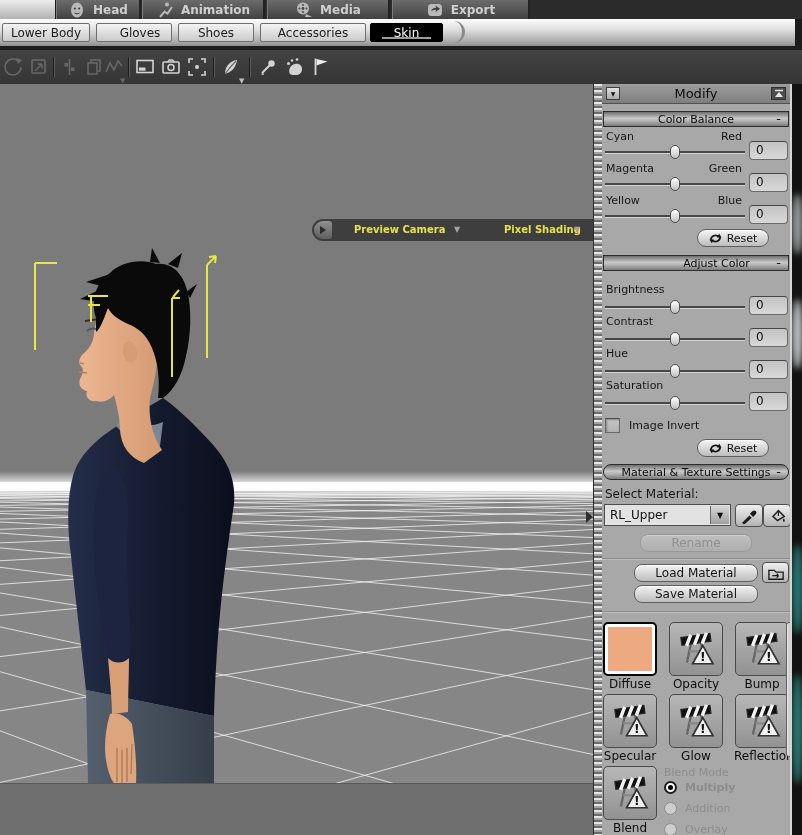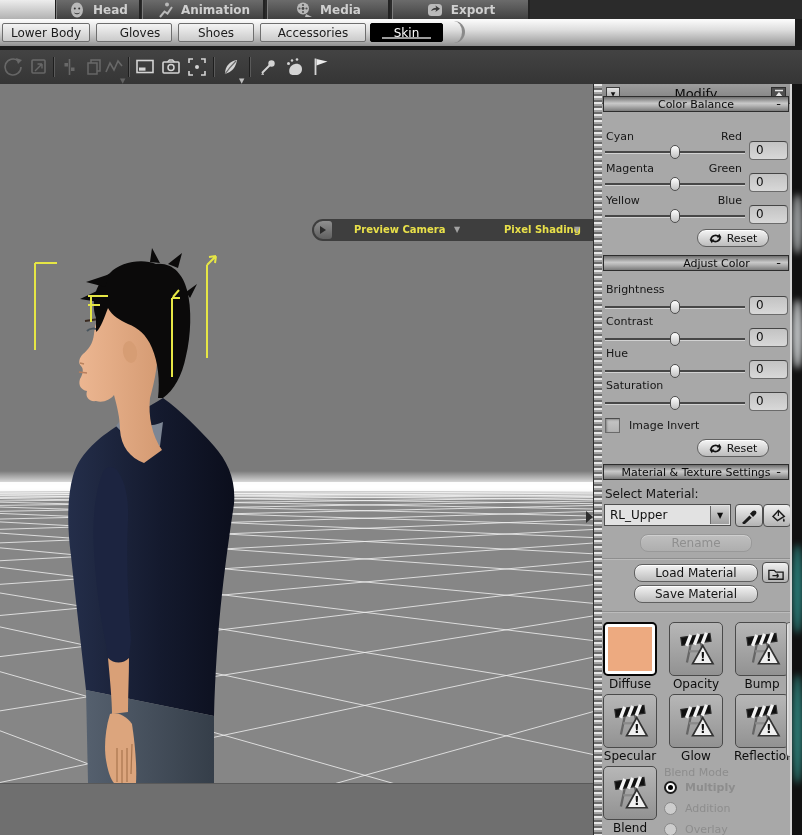--- a/index.html
+++ b/index.html
@@ -414,21 +414,21 @@
         <div class="modTitle">Modify</div>
         <div class="modMenuBtn">▼</div>
         <div class="rollupBtn">
           <svg width="10" height="9" viewBox="0 0 10 9">
               <path d="M1 1.5h8" stroke="#e8e8e8" stroke-width="1.5"></path>
               <polygon points="5,3 9,8 1,8" fill="#e8e8e8"></polygon>
             </svg>
         </div>
       </div>
 
-      <div class="sectionHdr" style="top:12px;">
+      <div class="sectionHdr" style="top:27px;">
         <span>Color Balance</span>
         <span class="hdrMinus">-</span>
       </div>
 
       <span class="plabel" style="left:4px;top:46px;">Cyan</span>
       <span class="plabel rlabel" style="right:48px;top:46px;">Red</span>
       <div class="slider" style="top:61px;">
           <div class="slTrack"></div>
           <div class="slThumb"></div>
         </div>
@@ -499,21 +499,21 @@
       <div class="resetBtn" style="top:355px;">
         <svg width="13" height="11" viewBox="0 0 14 11">
             <path d="M2 7A5 5 0 0 1 10.5 3.6" stroke="#111" stroke-width="1.8" fill="none"></path>
             <polygon points="11,0.5 13.5,4.5 8.5,4.5" fill="#111"></polygon>
             <path d="M12 4A5 5 0 0 1 3.5 7.4" stroke="#111" stroke-width="1.8" fill="none"></path>
             <polygon points="3,10.5 0.5,6.5 5.5,6.5" fill="#111"></polygon>
           </svg>
         <span>Reset</span>
       </div>
 
-      <div class="sectionHdr" style="top:380px;">
+      <div class="sectionHdr" style="top:380px;border-radius:8px;">
         <span>Material &amp; Texture Settings</span>
         <span class="hdrMinus">-</span>
       </div>
 
       <span class="plabel" style="left:3px;top:403px;font-size:12px;">Select Material:</span>
 
       <div class="dropdown" style="top:420px;">
         <span class="ddText">RL_Upper</span>
         <div class="ddBtn">
             <span>▼</span>

